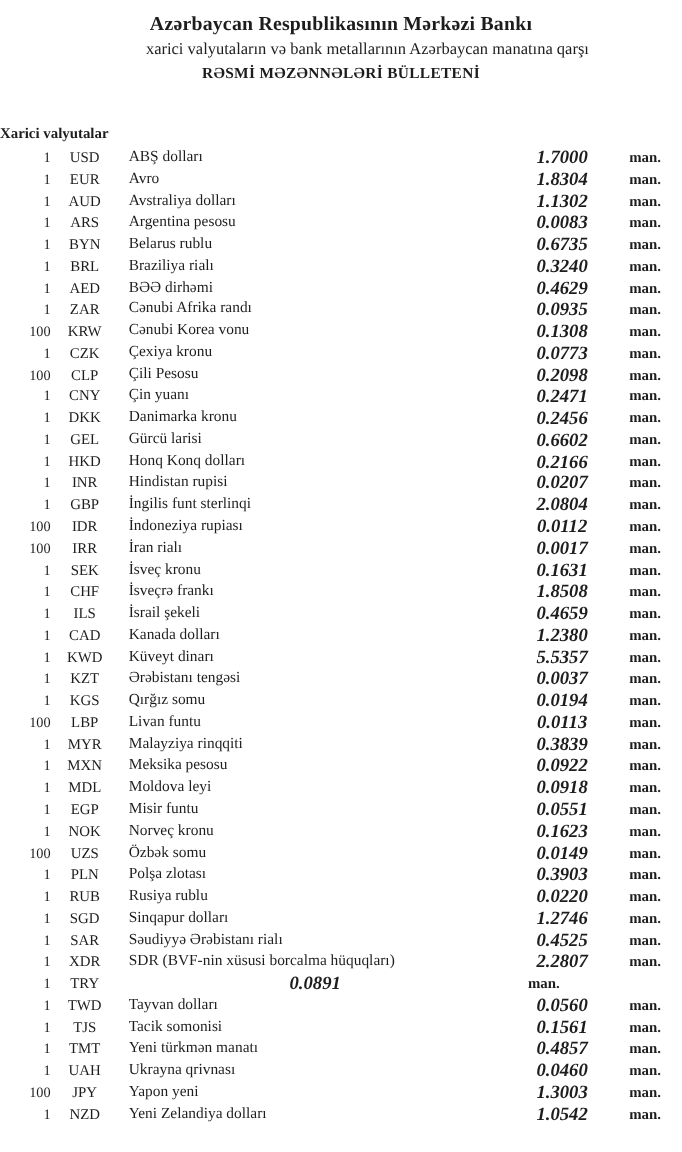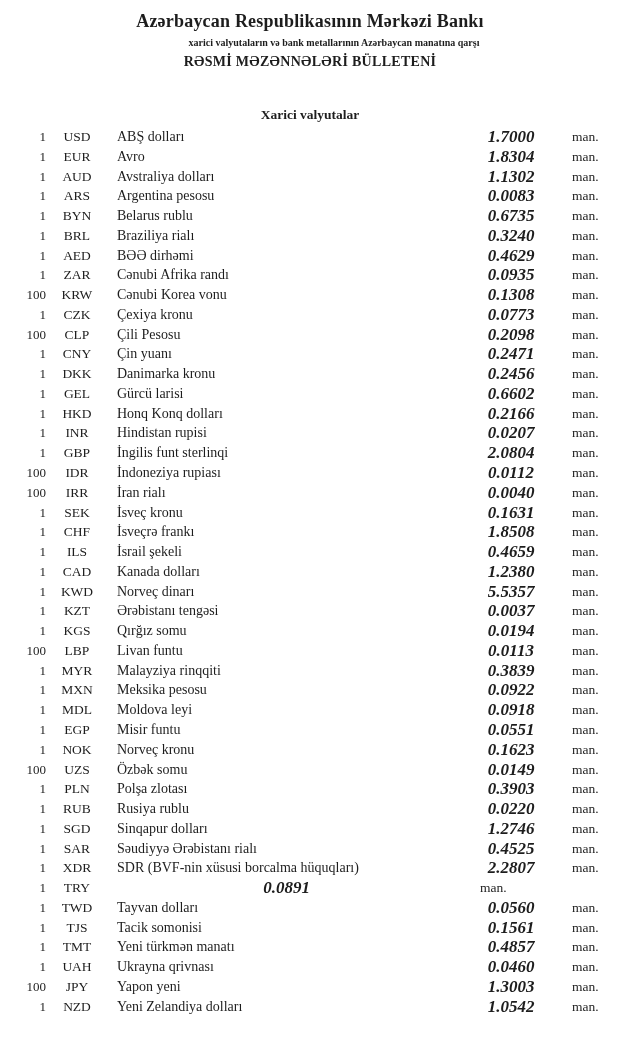--- a/index.html
+++ b/index.html
@@ -19,48 +19,48 @@
     font-weight: bold;
     letter-spacing: 0.2px;
   }
   .date-line {
     margin-top: 7px;
     font-size: 13.5px;
     font-weight: bold;
   }
   .subtitle {
     margin-top: 5px;
-    font-size: 10px;
-    font-weight: bold;
+    font-size: 15px;
+    font-weight: normal;
     margin-left: 48px;
   }
   .bulletin-title {
     margin-top: 6px;
     font-size: 14px;
     font-weight: bold;
     letter-spacing: 0.3px;
   }
   .section-title {
     margin-top: 37px;
-    text-align: center;
+    text-align: left;
     font-size: 13.5px;
     font-weight: bold;
   }
   .table { margin-top: 4px; }
   .row {
     display: grid;
     grid-template-columns: 46px 62px 1fr 92px 63px;
     height: 19.78px;
     align-items: center;
   }
   .qty   { text-align: right;  font-size: 13px; }
   .code  { text-align: center; font-size: 13.5px; }
   .name  { padding-left: 9px;  font-size: 14px; white-space: nowrap; }
   .rate  { text-align: center;  font-size: 17px; font-weight: bold; font-style: italic; }
-  .unit  { padding-left: 15px;  font-size: 13.5px; }
+  .unit  { padding-left: 15px;  font-size: 13.5px; font-weight: bold; }
 </style>
 </head>
 <body>
 
 <div class="page">
   <header>
     <div class="bank-name">Azərbaycan Respublikasının Mərkəzi Bankı</div>
     <div class="subtitle">xarici valyutaların və bank metallarının Azərbaycan manatına qarşı</div>
     <div class="bulletin-title">RƏSMİ MƏZƏNNƏLƏRİ BÜLLETENİ</div>
   </header>
@@ -209,21 +209,21 @@
     <span class="code">IDR</span>
     <span class="name">İndoneziya rupiası</span>
     <span class="rate">0.0112</span>
     <span class="unit">man.</span>
   </div>
 
   <div class="row">
     <span class="qty">100</span>
     <span class="code">IRR</span>
     <span class="name">İran rialı</span>
-    <span class="rate">0.0040</span>
+    <span class="rate">0.0017</span>
     <span class="unit">man.</span>
   </div>
 
   <div class="row">
     <span class="qty">1</span>
     <span class="code">SEK</span>
     <span class="name">İsveç kronu</span>
     <span class="rate">0.1631</span>
     <span class="unit">man.</span>
   </div>
@@ -248,21 +248,21 @@
     <span class="qty">1</span>
     <span class="code">CAD</span>
     <span class="name">Kanada dolları</span>
     <span class="rate">1.2380</span>
     <span class="unit">man.</span>
   </div>
 
   <div class="row">
     <span class="qty">1</span>
     <span class="code">KWD</span>
-    <span class="name">Norveç dinarı</span>
+    <span class="name">Küveyt dinarı</span>
     <span class="rate">5.5357</span>
     <span class="unit">man.</span>
   </div>
 
   <div class="row">
     <span class="qty">1</span>
     <span class="code">KZT</span>
     <span class="name">Ərəbistanı tengəsi</span>
     <span class="rate">0.0037</span>
     <span class="unit">man.</span>

